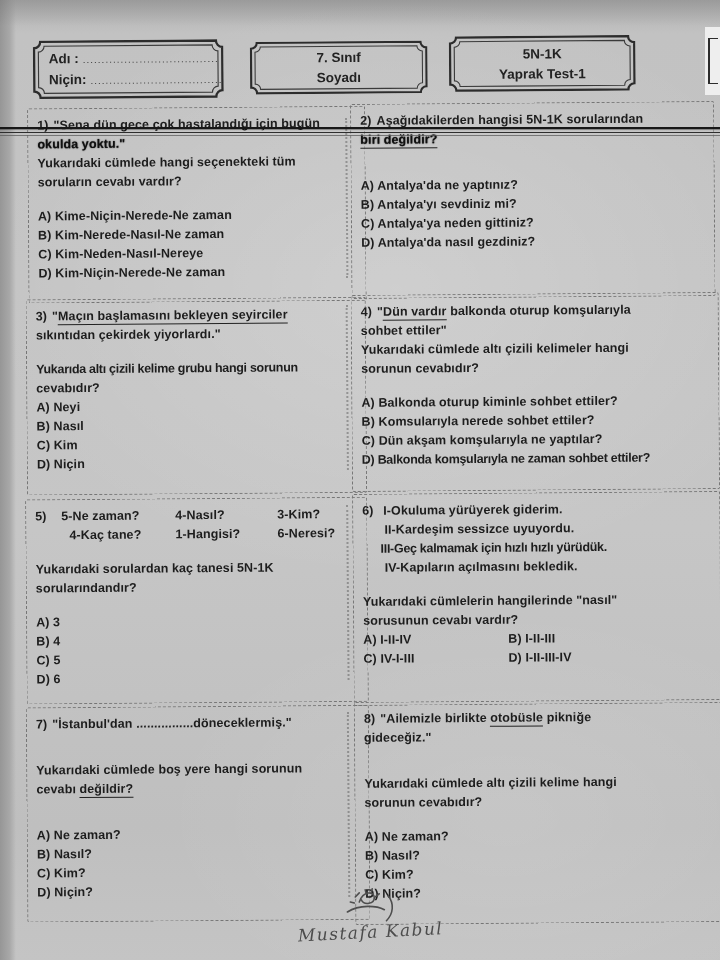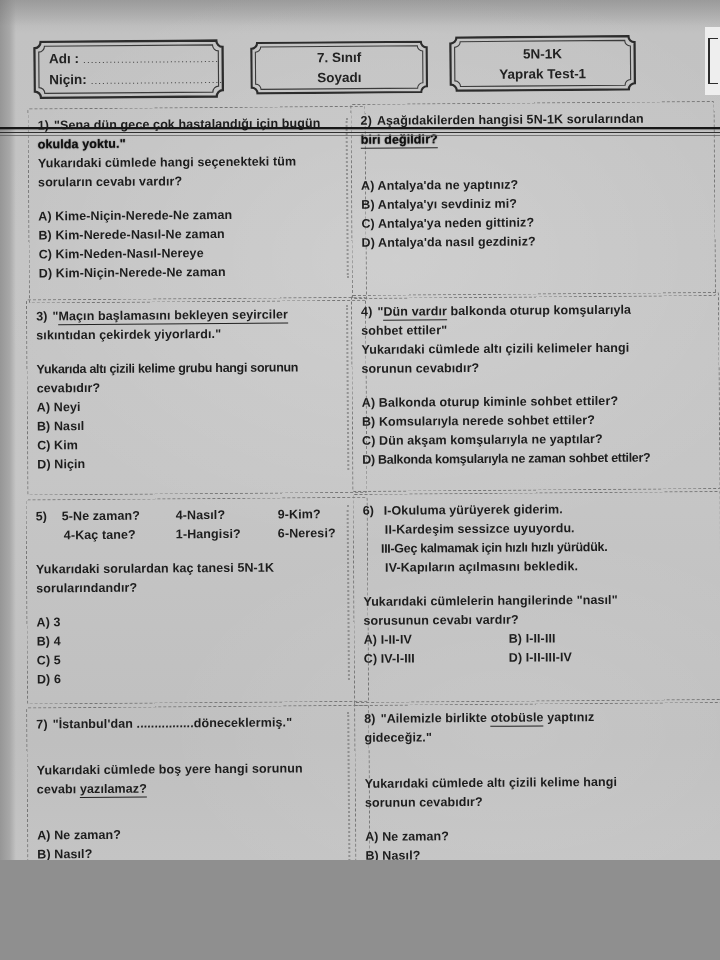--- a/index.html
+++ b/index.html
@@ -1,16 +1,16 @@
 <!DOCTYPE html>
 <html><head>
 <meta charset="utf-8">
 <style>
   html,body{margin:0;padding:0;background:#8f8f8f;}
-  .stage{position:relative;width:720px;height:860px;overflow:hidden;
+  .stage{position:relative;width:720px;height:960px;overflow:hidden;
          font-family:"Liberation Sans",sans-serif;background:#bdbdbd;}
   .paper{position:absolute;inset:0;
     background:
       radial-gradient(ellipse 600px 420px at 55% 30%, rgba(255,255,255,.18), rgba(255,255,255,0) 70%),
       radial-gradient(ellipse 500px 300px at 70% 85%, rgba(255,255,255,.10), rgba(255,255,255,0) 70%),
       linear-gradient(180deg,#b0b0b0 0px,#c2c2c2 34px,#c6c6c6 55%,#bfbfbf 86%,#c4c4c4 100%);}
   .left-band{position:absolute;left:0;top:0;width:16px;height:100%;
     background:linear-gradient(90deg,#969696,#a8a8a8 60%,rgba(168,168,168,0));}
   .top-shade{position:absolute;left:0;top:0;width:100%;height:26px;
     background:linear-gradient(180deg,rgba(90,90,90,.25),rgba(90,90,90,0));}
@@ -43,21 +43,21 @@
   #q3{left:27px;top:297px;width:320px;height:181px;}
   #q4{left:352px;top:295px;width:348px;height:182px;}
   #q5{left:25px;top:497px;width:322px;height:190px;}
   #q6{left:352px;top:494px;width:348px;height:197px;}
   #q7{left:24px;top:705px;width:323px;height:200px;}
   #q8{left:352px;top:702px;width:348px;height:208px;}
 
   .row5{display:grid;grid-template-columns:26px 114px 102px auto;white-space:nowrap;}
   .r6{padding-left:21px;position:relative;white-space:nowrap;}
   .r6 .qn{position:absolute;left:0;margin:0;}
-  .ml1{margin-left:2px;}.ml2{margin-left:1px;}
+  .ml1{margin-left:8px;}.ml2{margin-left:1px;}
   .optrow{display:grid;grid-template-columns:145px auto;white-space:nowrap;}
 
   
   .crease{position:absolute;left:-6px;top:127px;width:734px;z-index:40;}
   .crease .l1{height:2.4px;background:#171717;box-shadow:0 1px 1px rgba(0,0,0,.35);}
   .crease .l2{margin-top:2.6px;height:1.5px;background:#2e2e2e;}
   .crease .l3{margin-top:1.6px;height:1px;background:#5c5c5c;opacity:.75;}
   .gutter-mark{position:absolute;width:3px;border-left:2px dotted rgba(80,80,80,.45);}
   .gm1{left:348px;top:118px;height:160px;}
   .gm2{left:347px;top:305px;height:165px;}
@@ -170,21 +170,21 @@
       <div class="line">B) Komsularıyla nerede sohbet ettiler?</div>
       <div class="line">C) Dün akşam komşularıyla ne yaptılar?</div>
       <div class="line tight">D) Balkonda komşularıyla ne zaman sohbet ettiler?</div>
     </div>
 
     <div class="qbox" id="q5">
       <div class="row5">
         <span>5)</span>
         <span>5-Ne zaman?</span>
         <span>4-Nasıl?</span>
-        <span>9-Kim?</span>
+        <span>3-Kim?</span>
       </div>
       <div class="row5">
         <span></span>
         <span class="ml1">4-Kaç tane?</span>
         <span>1-Hangisi?</span>
         <span>6-Neresi?</span>
       </div>
       <div class="gap-m"></div>
       <div class="line">Yukarıdaki sorulardan kaç tanesi 5N-1K</div>
       <div class="line">sorularındandır?</div>
@@ -210,30 +210,30 @@
       <div class="optrow">
         <span>C) IV-I-III</span>
         <span>D) I-II-III-IV</span>
       </div>
     </div>
 
     <div class="qbox" id="q7">
       <div class="line"><span class="qn">7)</span><span>"İstanbul'dan ................döneceklermiş."</span></div>
       <div class="gap-l"></div>
       <div class="line">Yukarıdaki cümlede boş yere hangi sorunun</div>
-      <div class="line"><span>cevabı </span><span class="u">yazılamaz?</span></div>
+      <div class="line"><span>cevabı </span><span class="u">değildir?</span></div>
       <div class="gap-l"></div>
       <div class="line">A) Ne zaman?</div>
       <div class="line">B) Nasıl?</div>
       <div class="line">C) Kim?</div>
       <div class="line">D) Niçin?</div>
     </div>
 
     <div class="qbox" id="q8">
-      <div class="line"><span class="qn">8)</span><span>"Ailemizle birlikte </span><span class="u">otobüsle</span><span> yaptınız</span></div>
+      <div class="line"><span class="qn">8)</span><span>"Ailemizle birlikte </span><span class="u">otobüsle</span><span> pikniğe</span></div>
       <div class="line">gideceğiz."</div>
       <div class="gap-l"></div>
       <div class="line">Yukarıdaki cümlede altı çizili kelime hangi</div>
       <div class="line">sorunun cevabıdır?</div>
       <div class="gap-m"></div>
       <div class="line">A) Ne zaman?</div>
       <div class="line">B) Nasıl?</div>
       <div class="line">C) Kim?</div>
       <div class="line">D) Niçin?</div>
     </div>

